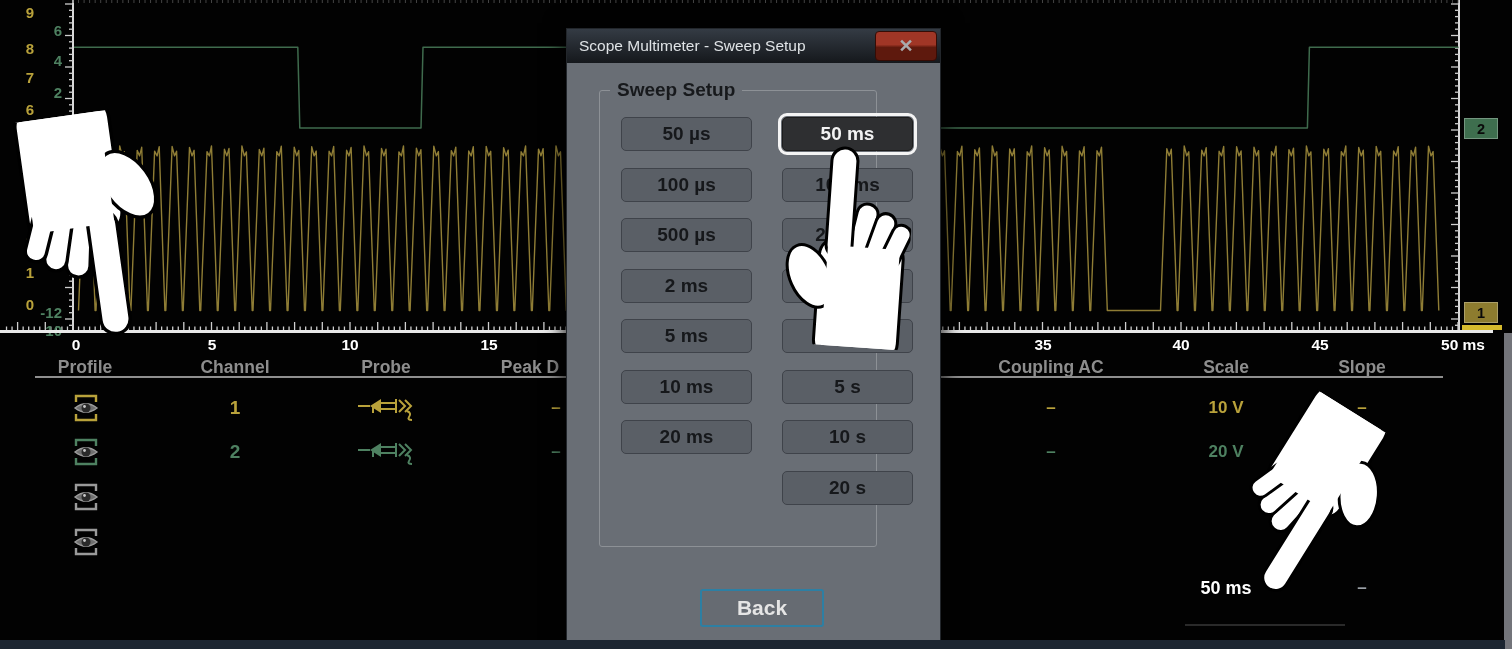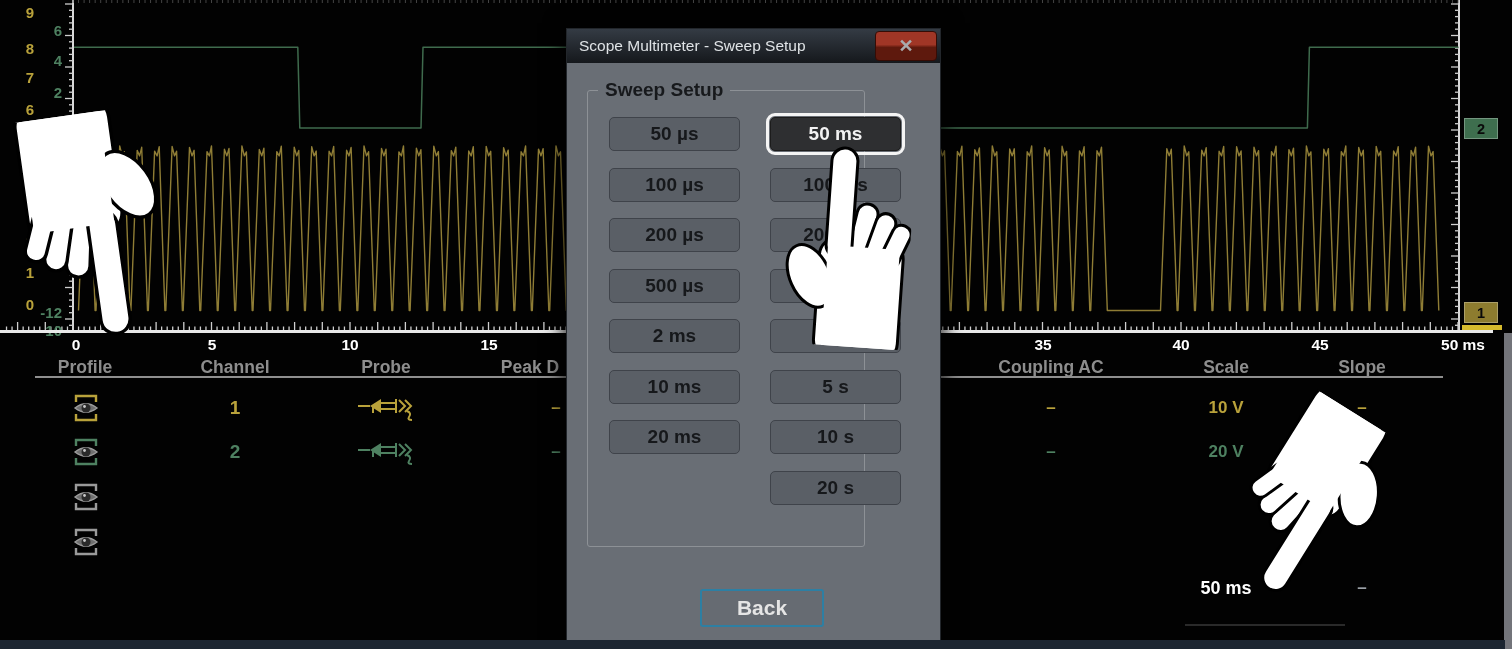--- a/index.html
+++ b/index.html
@@ -47,21 +47,21 @@
     background:#696e75; border:1px solid #22262b; z-index:10;
     box-shadow:0 0 16px 5px rgba(0,0,0,.7); }
   #titlebar { position:relative; height:34px;
     background:linear-gradient(#343b44, #15181c); display:flex; align-items:center; }
   #titlebar .title { color:#dfe3e6; font-size:15.5px; padding-left:12px; }
   #close-btn { position:absolute; right:3px; top:2px; width:62px; height:30px;
     border-radius:4px; border:1px solid #360c05;
     background:linear-gradient(#a03626 45%, #5e190d 55%);
     color:#a9abad; font-weight:bold; font-size:18px; cursor:pointer;
     font-family:"Liberation Sans", sans-serif; line-height:26px; }
-  #group { position:absolute; left:20px; top:50px; width:278px; height:468px;
+  #group { position:absolute; left:32px; top:50px; width:278px; height:468px;
     border:1px solid #8d9196; border-radius:3px; }
   #group legend { margin-left:10px; padding:0 7px; color:#17191c; font-weight:bold;
     font-size:19px; }
   .btn-col { position:absolute; top:16px; display:flex; flex-direction:column;
     gap:16.5px; }
   #col-left { left:21px; }
   #col-right { left:182px; }
   .sweep-btn { width:131px; height:34px; border-radius:5px;
     background:#5a5f66; border:1px solid #3f434a; color:#16181b;
     font-weight:bold; font-size:19px; font-family:"Liberation Sans", sans-serif;
@@ -827,23 +827,23 @@
       <span class="title">Scope Multimeter - Sweep Setup</span>
       <button id="close-btn">
         <span>✕</span>
       </button>
     </div>
     <fieldset id="group">
       <legend>Sweep Setup</legend>
       <div class="btn-col" id="col-left">
           <button class="sweep-btn">50 µs</button>
           <button class="sweep-btn">100 µs</button>
-          <button class="sweep-btn">200 µs</button>
           <button class="sweep-btn">500 µs</button>
           <button class="sweep-btn">2 ms</button>
+          <button class="sweep-btn">5 ms</button>
           <button class="sweep-btn">10 ms</button>
           <button class="sweep-btn">20 ms</button>
         </div>
       <div class="btn-col" id="col-right">
           <button class="sweep-btn selected">50 ms</button>
           <button class="sweep-btn">100 ms</button>
           <button class="sweep-btn">200 ms</button>
           <button class="sweep-btn">500 ms</button>
           <button class="sweep-btn">1 s</button>
           <button class="sweep-btn">5 s</button>

